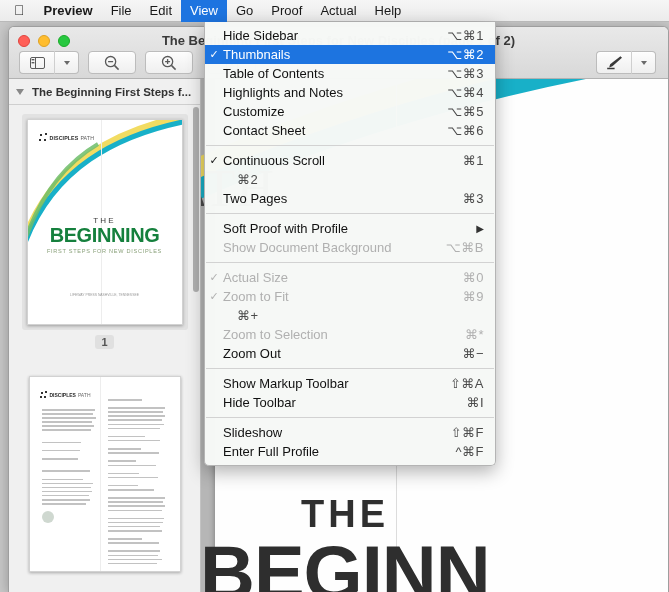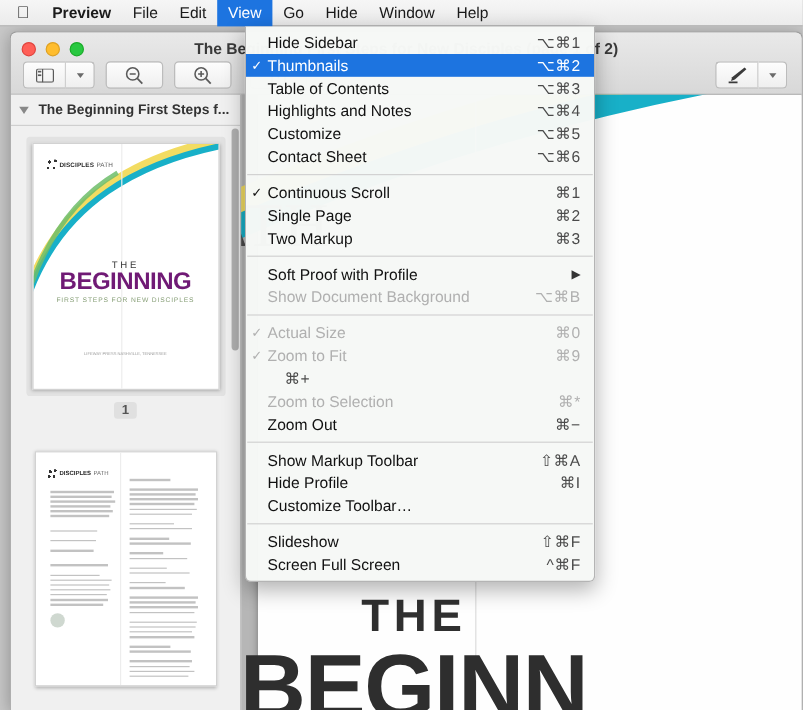--- a/index.html
+++ b/index.html
@@ -123,21 +123,21 @@
       radial-gradient(circle 1.3px at 7px 1px, #333 99%, transparent 100%),
       radial-gradient(circle 1.3px at 1px 7px, #333 99%, transparent 100%),
       radial-gradient(circle 1.3px at 6px 7px, #333 99%, transparent 100%);
   }
   .cover-logo .lg-txt { font-size:5.3px; letter-spacing:.1px; color:#2b2b2b; font-weight:bold; }
   .cover-logo .lg-txt span { font-weight: normal; color:#5a5a5a; }
   .cover-fold { position:absolute; left:48%; top:0; bottom:0; width:1px; background:#ededed; }
   .cover-the { position:absolute; width:100%; text-align:center; top:96px; font-size:8px;
                letter-spacing:2.2px; color:#3b3b3b; }
   .cover-beg { position:absolute; width:100%; text-align:center; top:104px; font-size:20px;
-               font-weight:bold; letter-spacing:-.4px; color:#701a75; }
+               font-weight:bold; letter-spacing:-.4px; color:#15803d; }
   .cover-sub { position:absolute; width:100%; text-align:center; top:128px; font-size:5.6px;
                letter-spacing:.7px; color:#8aa17a; }
   .cover-foot { position:absolute; width:100%; text-align:center; bottom:26px; font-size:3.4px;
                 line-height:1.5; color:#9a9a9a; }
 
   
   .p2-logo { position:absolute; left:10px; top:14px; display:flex; align-items:center; gap:2px; }
   .p2-col { position:absolute; }
   .p2-line { height:1.5px; background:#c2c2c2; margin-bottom:2.6px; }
   .p2-seal { position:absolute; left:12px; bottom:48px; width:12px; height:12px;
@@ -193,22 +193,22 @@
 <div id="root">
 
   <div id="menubar">
     <div class="mb-item mb-apple"></div>
     <div id="menubar-items" style="display:flex;align-items:flex-start;">
         <div class="mb-item mb-app">Preview</div>
         <div class="mb-item">File</div>
         <div class="mb-item">Edit</div>
         <div class="mb-item active">View</div>
         <div class="mb-item">Go</div>
-        <div class="mb-item">Hide</div>
-        <div class="mb-item">Window</div>
+        <div class="mb-item">Proof</div>
+        <div class="mb-item">Actual</div>
         <div class="mb-item">Help</div>
       </div>
   </div>
 
   <div id="window">
 
     <div id="titlebar">
       <div id="traffic">
         <div class="tl red"></div>
         <div class="tl yellow"></div>
@@ -446,26 +446,25 @@
         <span class="key">⌥⌘6</span>
       </div>
       <div class="msep"></div>
       <div class="mi">
         <span class="chk">✓</span>
         <span class="lbl">Continuous Scroll</span>
         <span class="key">⌘1</span>
       </div>
       <div class="mi">
         <span class="chk"></span>
-        <span class="lbl">Single Page</span>
         <span class="key">⌘2</span>
       </div>
       <div class="mi">
         <span class="chk"></span>
-        <span class="lbl">Two Markup</span>
+        <span class="lbl">Two Pages</span>
         <span class="key">⌘3</span>
       </div>
       <div class="msep"></div>
       <div class="mi">
         <span class="chk"></span>
         <span class="lbl">Soft Proof with Profile</span>
         <span class="arrow">▶</span>
       </div>
       <div class="mi dim">
         <span class="chk"></span>
@@ -498,34 +497,29 @@
         <span class="key">⌘−</span>
       </div>
       <div class="msep"></div>
       <div class="mi">
         <span class="chk"></span>
         <span class="lbl">Show Markup Toolbar</span>
         <span class="key">⇧⌘A</span>
       </div>
       <div class="mi">
         <span class="chk"></span>
-        <span class="lbl">Hide Profile</span>
+        <span class="lbl">Hide Toolbar</span>
         <span class="key">⌘I</span>
-      </div>
-      <div class="mi">
-        <span class="chk"></span>
-        <span class="lbl">Customize Toolbar…</span>
-        <span class="key"></span>
       </div>
       <div class="msep"></div>
       <div class="mi">
         <span class="chk"></span>
         <span class="lbl">Slideshow</span>
         <span class="key">⇧⌘F</span>
       </div>
       <div class="mi">
         <span class="chk"></span>
-        <span class="lbl">Screen Full Screen</span>
+        <span class="lbl">Enter Full Profile</span>
         <span class="key">^⌘F</span>
       </div>
     </div>
 
 </div>
 
 </body></html>

